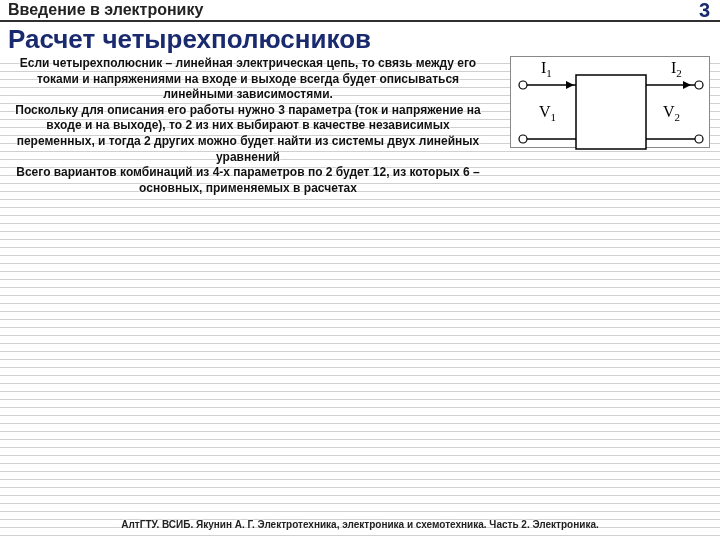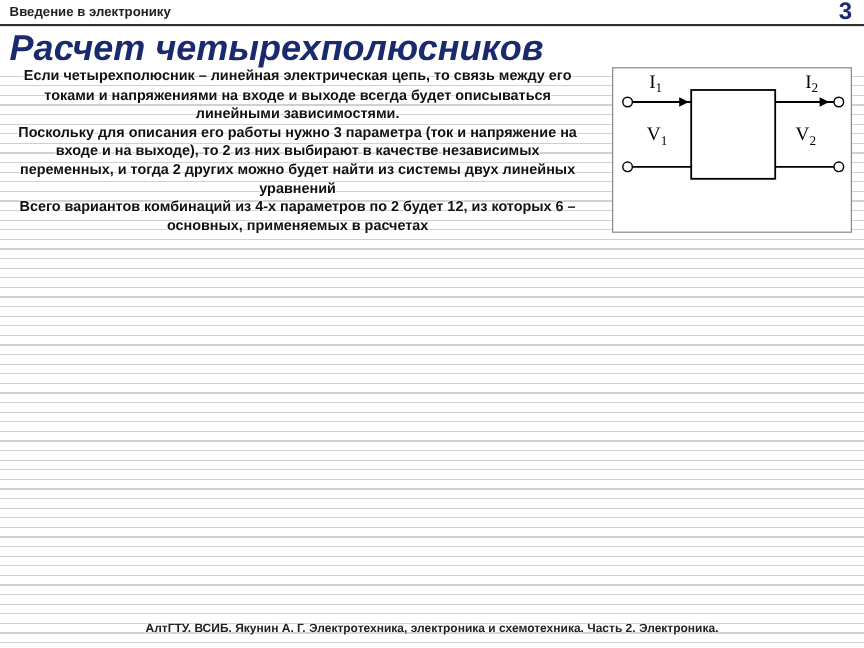--- a/index.html
+++ b/index.html
@@ -29,41 +29,40 @@
       height: 22px;
       background: #fff;
       border-bottom: 2px solid #303030;
       z-index: 2;
       display: flex;
       align-items: center;
       justify-content: space-between;
       padding: 0 10px 0 8px;
     }
     .header-topic {
-      font-size: 11px;
+      font-size: 16px;
       font-weight: bold;
       color: #222;
     }
     .page-number {
       font-size: 20px;
       font-weight: bold;
       color: #1a2a6e;
     }
     .title-band {
       position: absolute;
       top: 22px; left: 0; right: 0;
       background: #fff;
       z-index: 2;
       padding: 2px 8px 4px 8px;
     }
     .title {
-      font-size: 30px;
+      font-size: 26px;
       font-weight: bold;
       color: #1a2a6e;
-      font-style: italic;
     }
     .content {
       position: absolute;
       top: 56px;
       left: 8px;
       width: 480px;
       z-index: 2;
       text-align: center;
     }
     .body-text {
@@ -74,21 +73,21 @@
       background: transparent;
     }
     .body-text p {
       text-shadow: 0 0 3px #fff, 0 0 3px #fff, 0 0 2px #fff;
     }
     .diagram {
       position: absolute;
       top: 56px;
       right: 10px;
       width: 200px;
-      height: 138px;
+      height: 92px;
       background: #fff;
       border: 1px solid #888;
       z-index: 2;
     }
     .footer {
       position: absolute;
       bottom: 10px;
       left: 0; right: 0;
       text-align: center;
       font-size: 10px;

